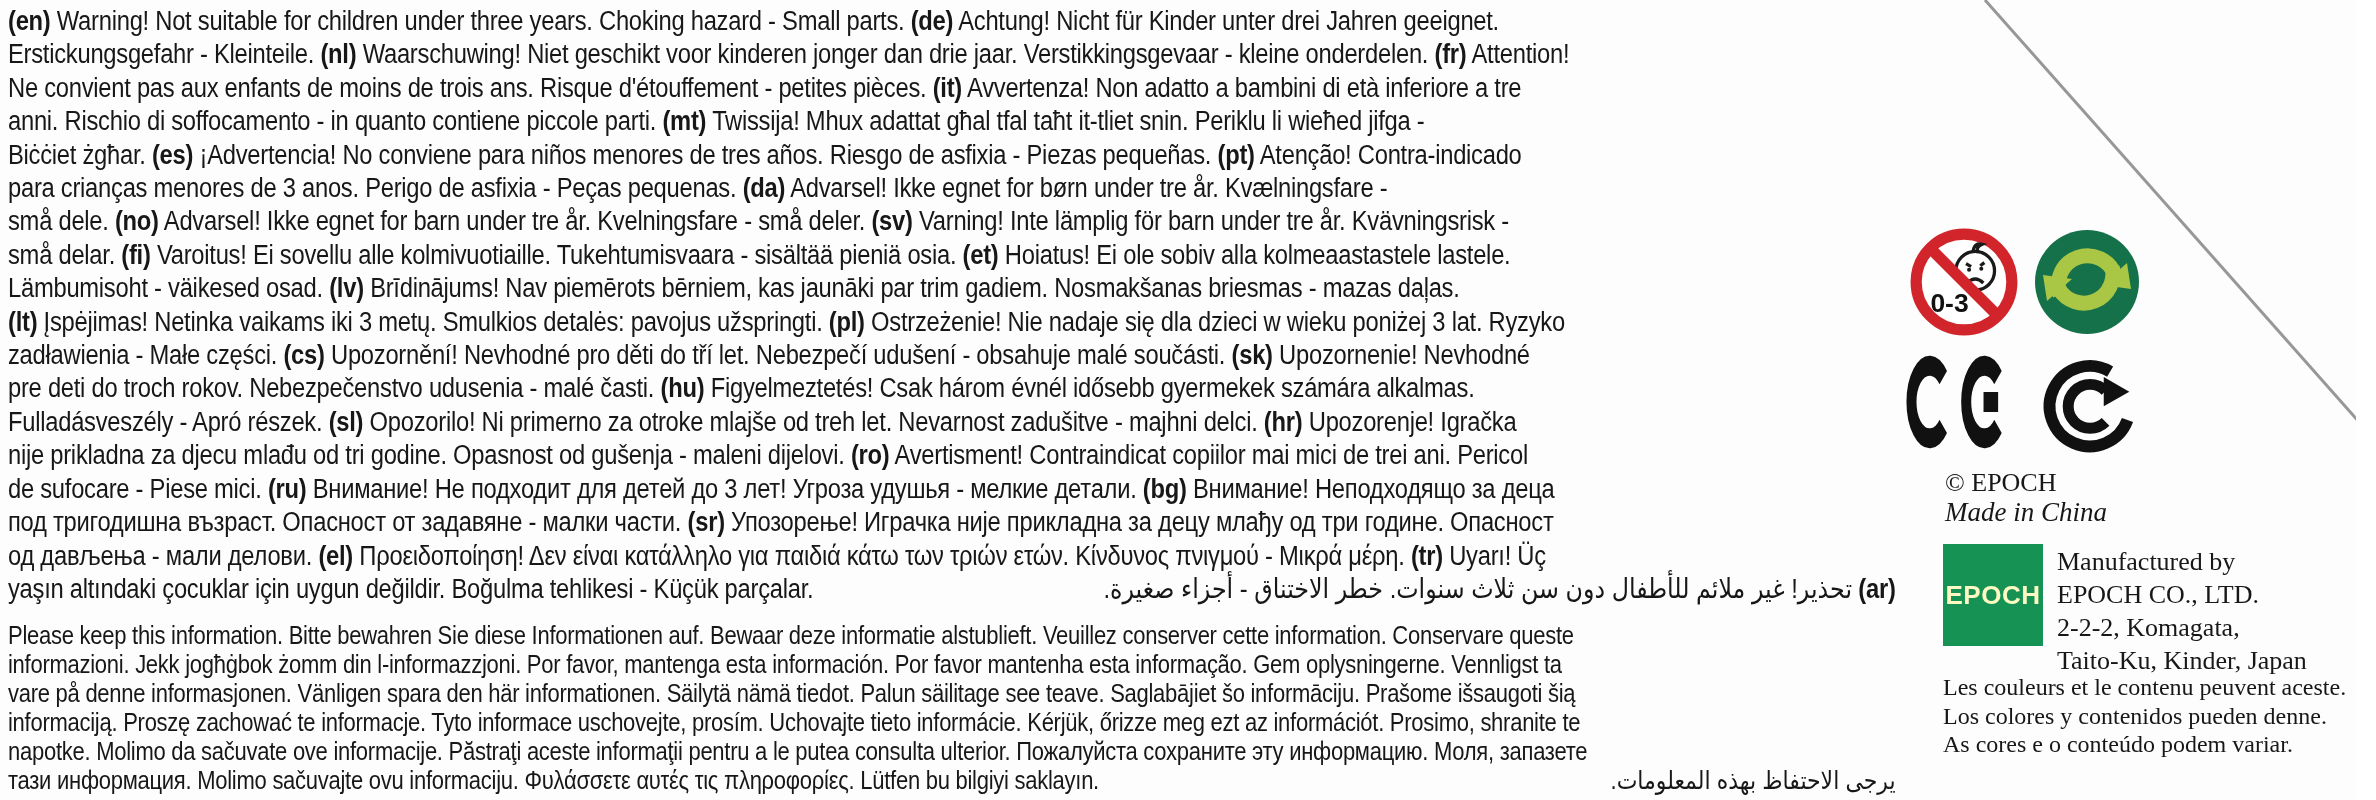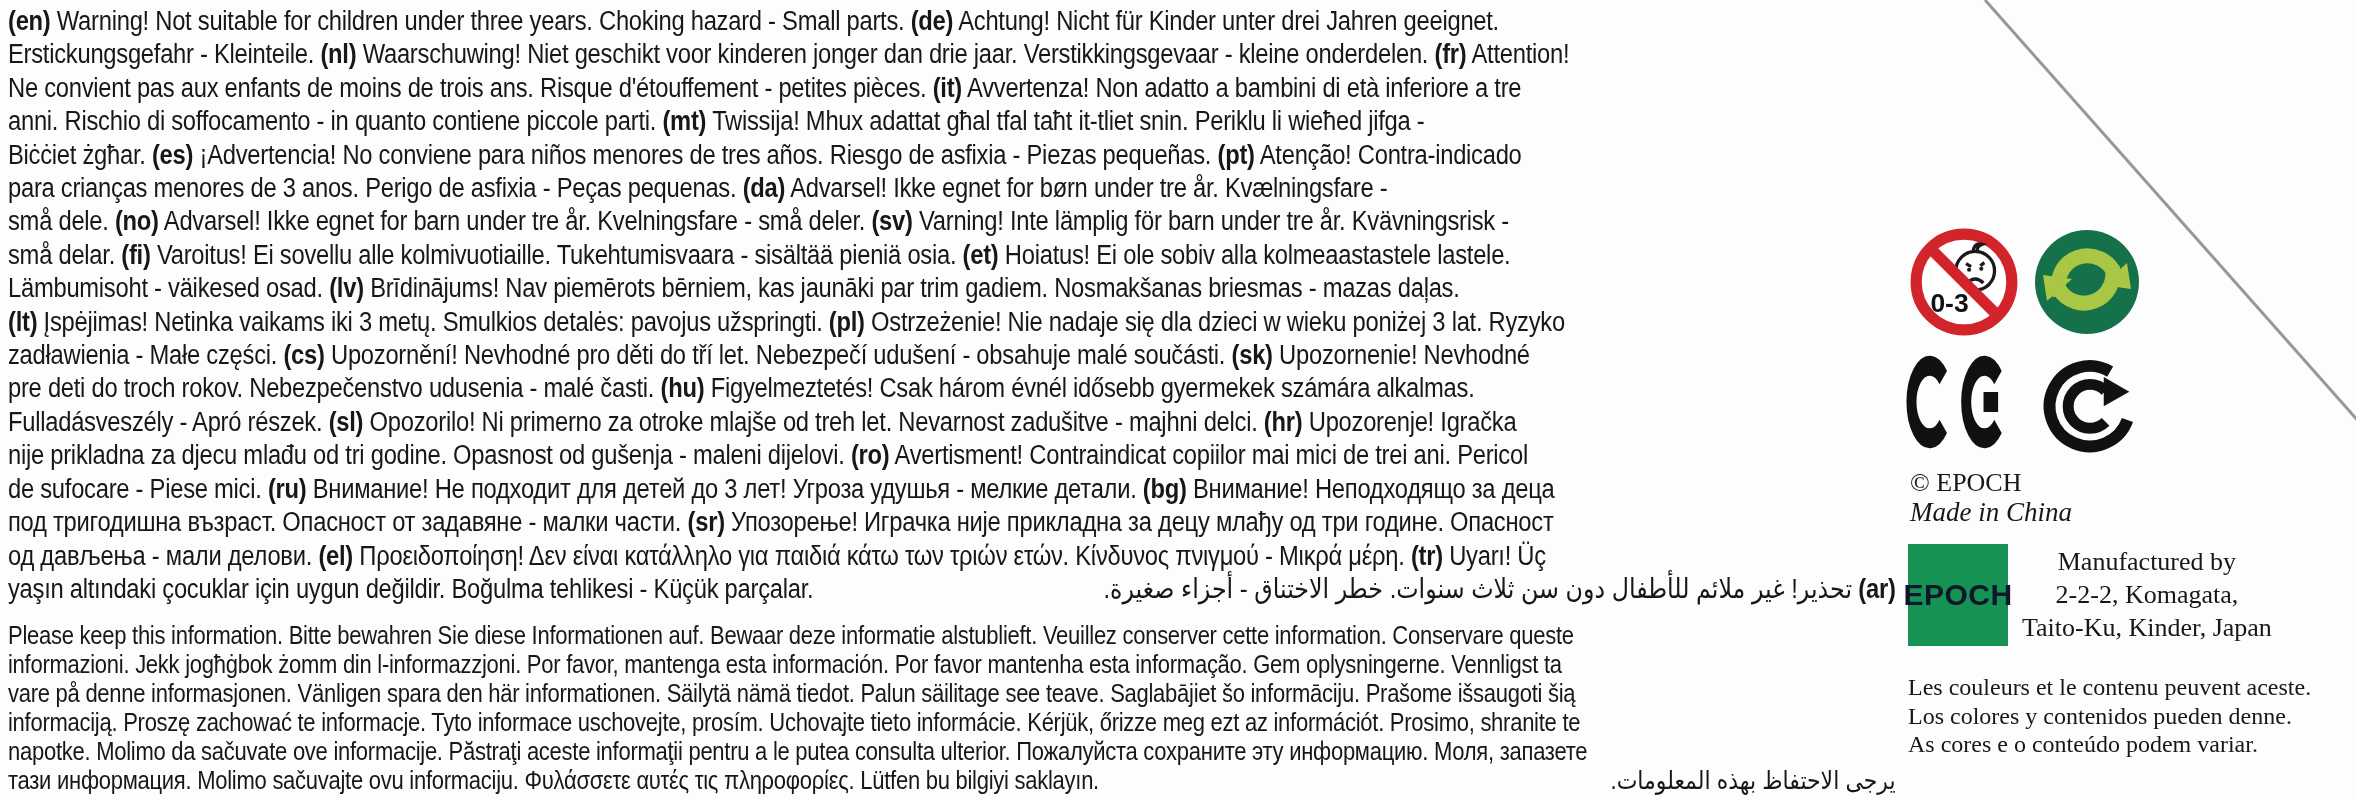--- a/index.html
+++ b/index.html
@@ -10,27 +10,27 @@
   .textblock{position:absolute;left:8px;transform:scaleX(0.88);transform-origin:0 0;width:2145px;}
   #warning-block{top:5px;font-size:27px;line-height:33.4px;letter-spacing:-0.3px;}
   #keep-block{top:621px;font-size:25px;line-height:29px;letter-spacing:-0.3px;}
   .tline{white-space:nowrap;}
   .split-line{display:flex;justify-content:space-between;align-items:baseline;}
   .arabic{direction:rtl;unicode-bidi:isolate;}
   b{font-weight:bold;}
 
   
   .serif{font-family:"Liberation Serif","DejaVu Serif",serif;}
-  .abs{position:absolute;}
+  .abs{position:absolute;margin-left:35px;}
   #copyright{left:1910px;top:468px;font-size:26px;}
   #made-in{left:1910px;top:497px;font-size:27px;font-style:italic;}
   #epoch-logo{left:1908px;top:544px;width:100px;height:102px;background:#169254;
               display:flex;align-items:center;justify-content:center;}
-  #epoch-logo span{color:#0f172a;font-weight:bold;font-size:30px;letter-spacing:0.5px;}
-  #manufacturer{left:2022px;top:545px;font-size:26px;line-height:33px;text-align:center;}
+  #epoch-logo span{color:#fef9c3;font-weight:bold;font-size:26px;letter-spacing:0.5px;}
+  #manufacturer{left:2022px;top:545px;font-size:26px;line-height:33px;}
   #variation{left:1908px;top:673px;font-size:24px;line-height:28.6px;}
 
   svg{display:block;}
   .icon{position:absolute;}
 </style>
 </head>
 <body>
 
 <div id="page">
 
@@ -111,20 +111,21 @@
 
   <div id="copyright" class="abs serif">© EPOCH</div>
   <div id="made-in" class="abs serif">Made in China</div>
 
   <div id="epoch-logo" class="abs">
     <span>EPOCH</span>
   </div>
 
   <div id="manufacturer" class="abs serif">
     <div>Manufactured by</div>
+    <div>EPOCH CO., LTD.</div>
     <div>2-2-2, Komagata,</div>
     <div>Taito-Ku, Kinder, Japan</div>
   </div>
 
   <div id="variation" class="abs serif">
     <div>Les couleurs et le contenu peuvent aceste.</div>
     <div>Los colores y contenidos pueden denne.</div>
     <div>As cores e o conteúdo podem variar.</div>
   </div>
 

